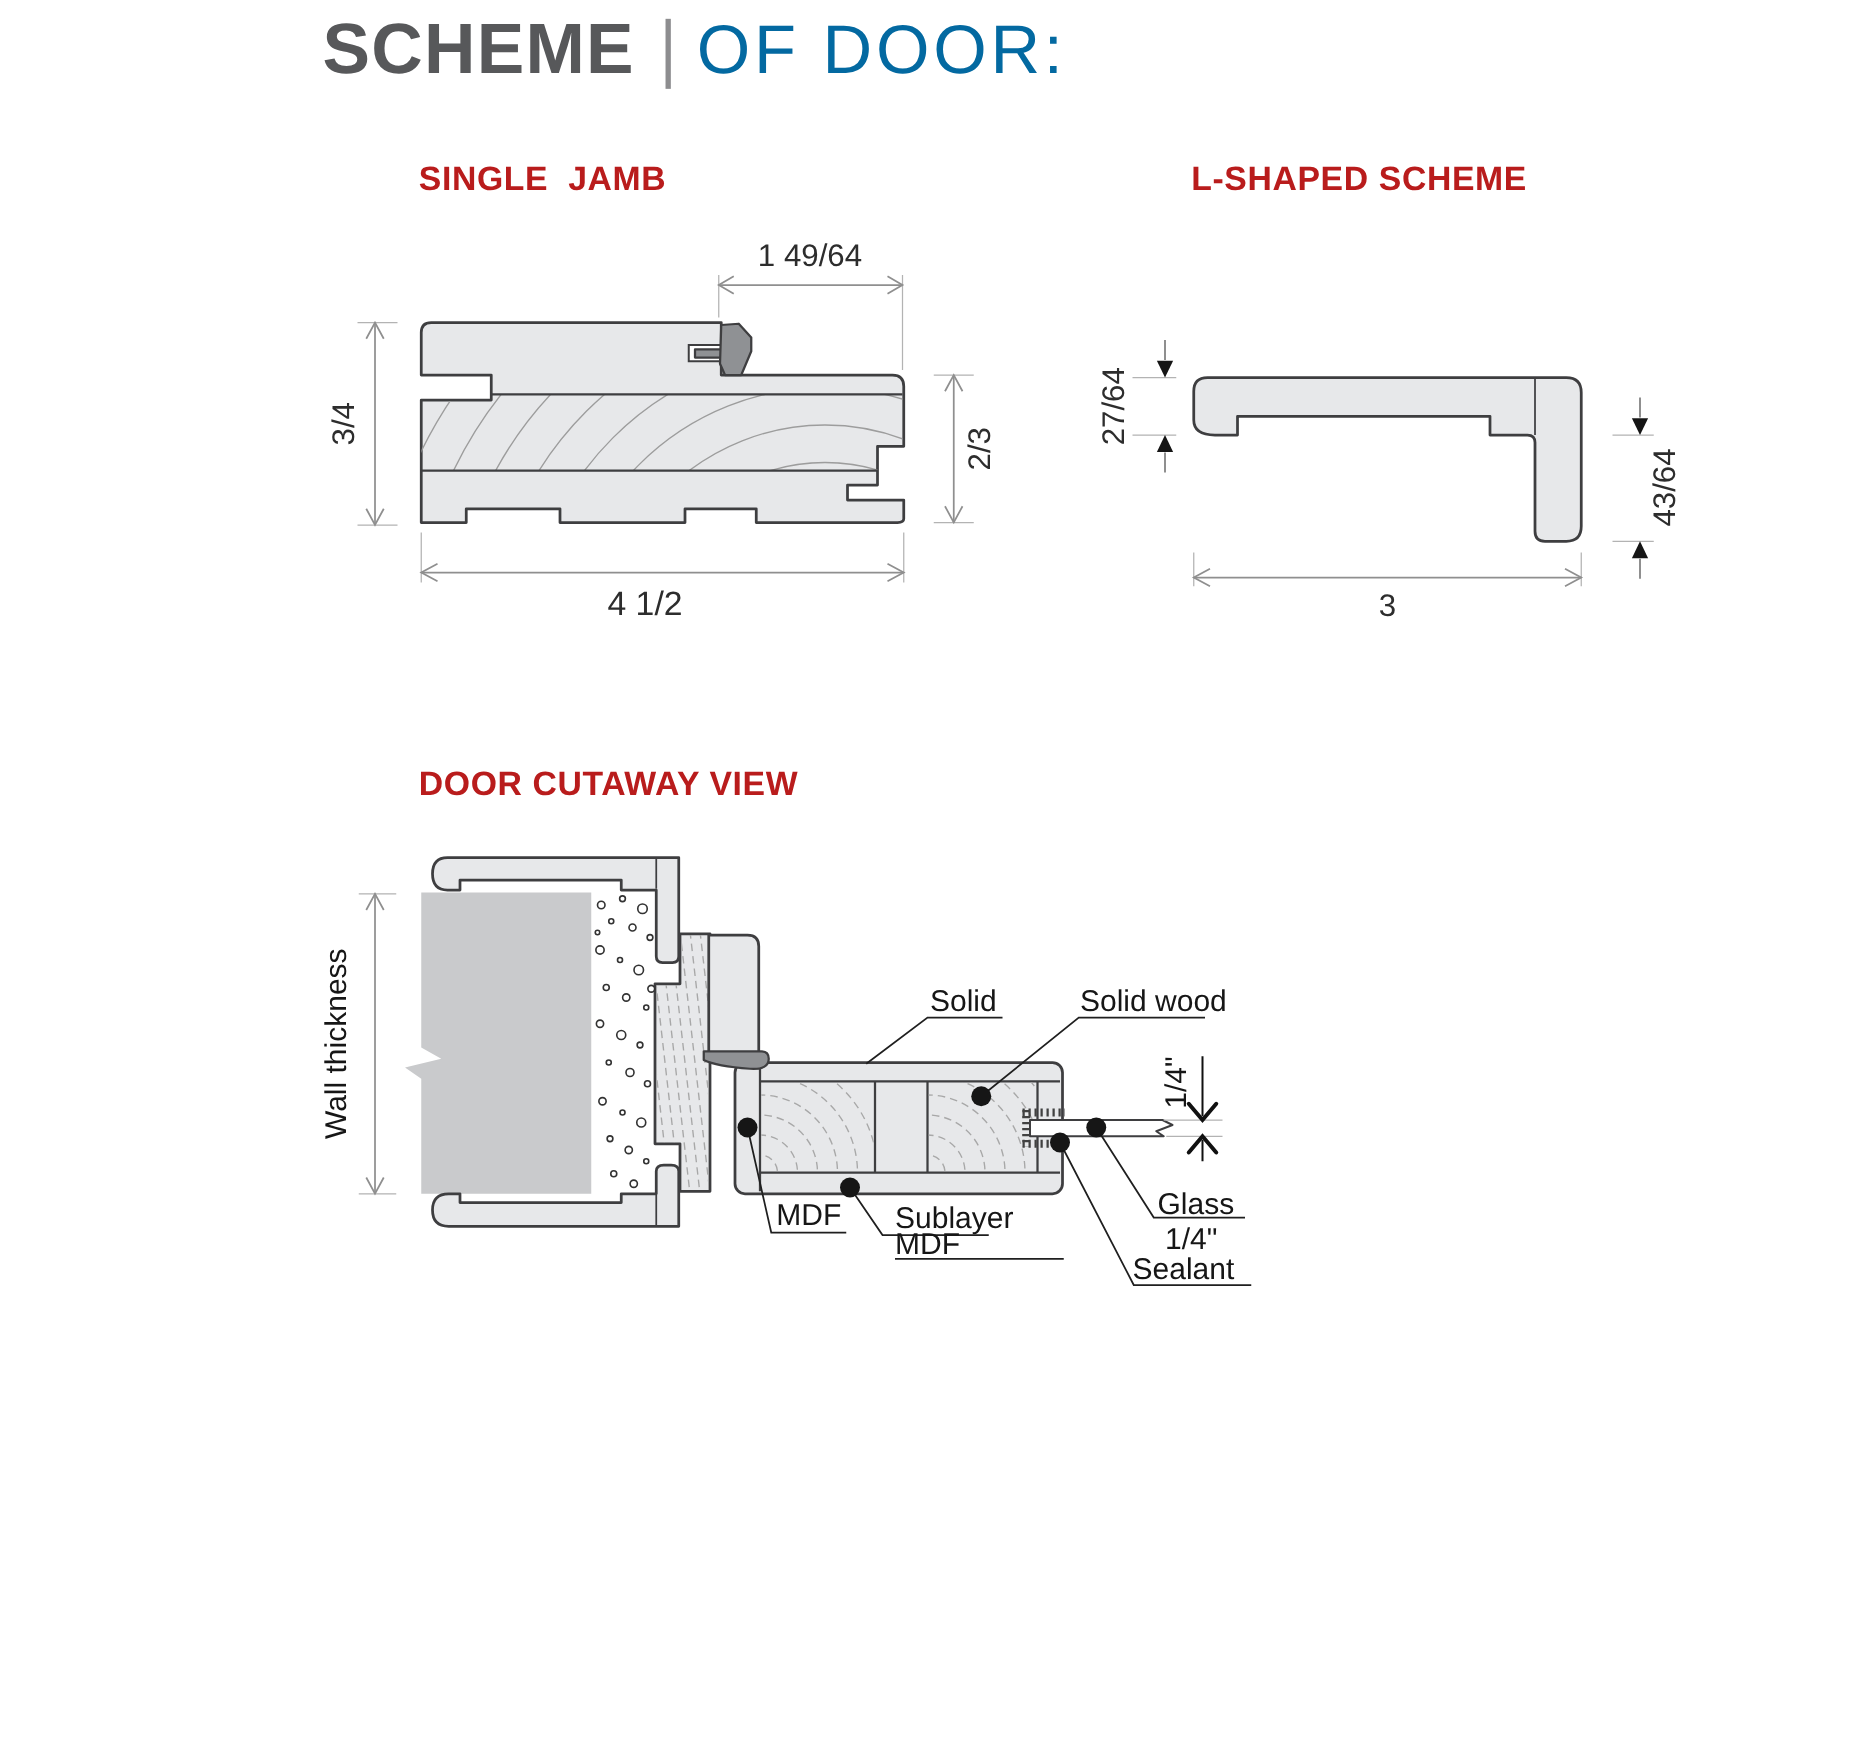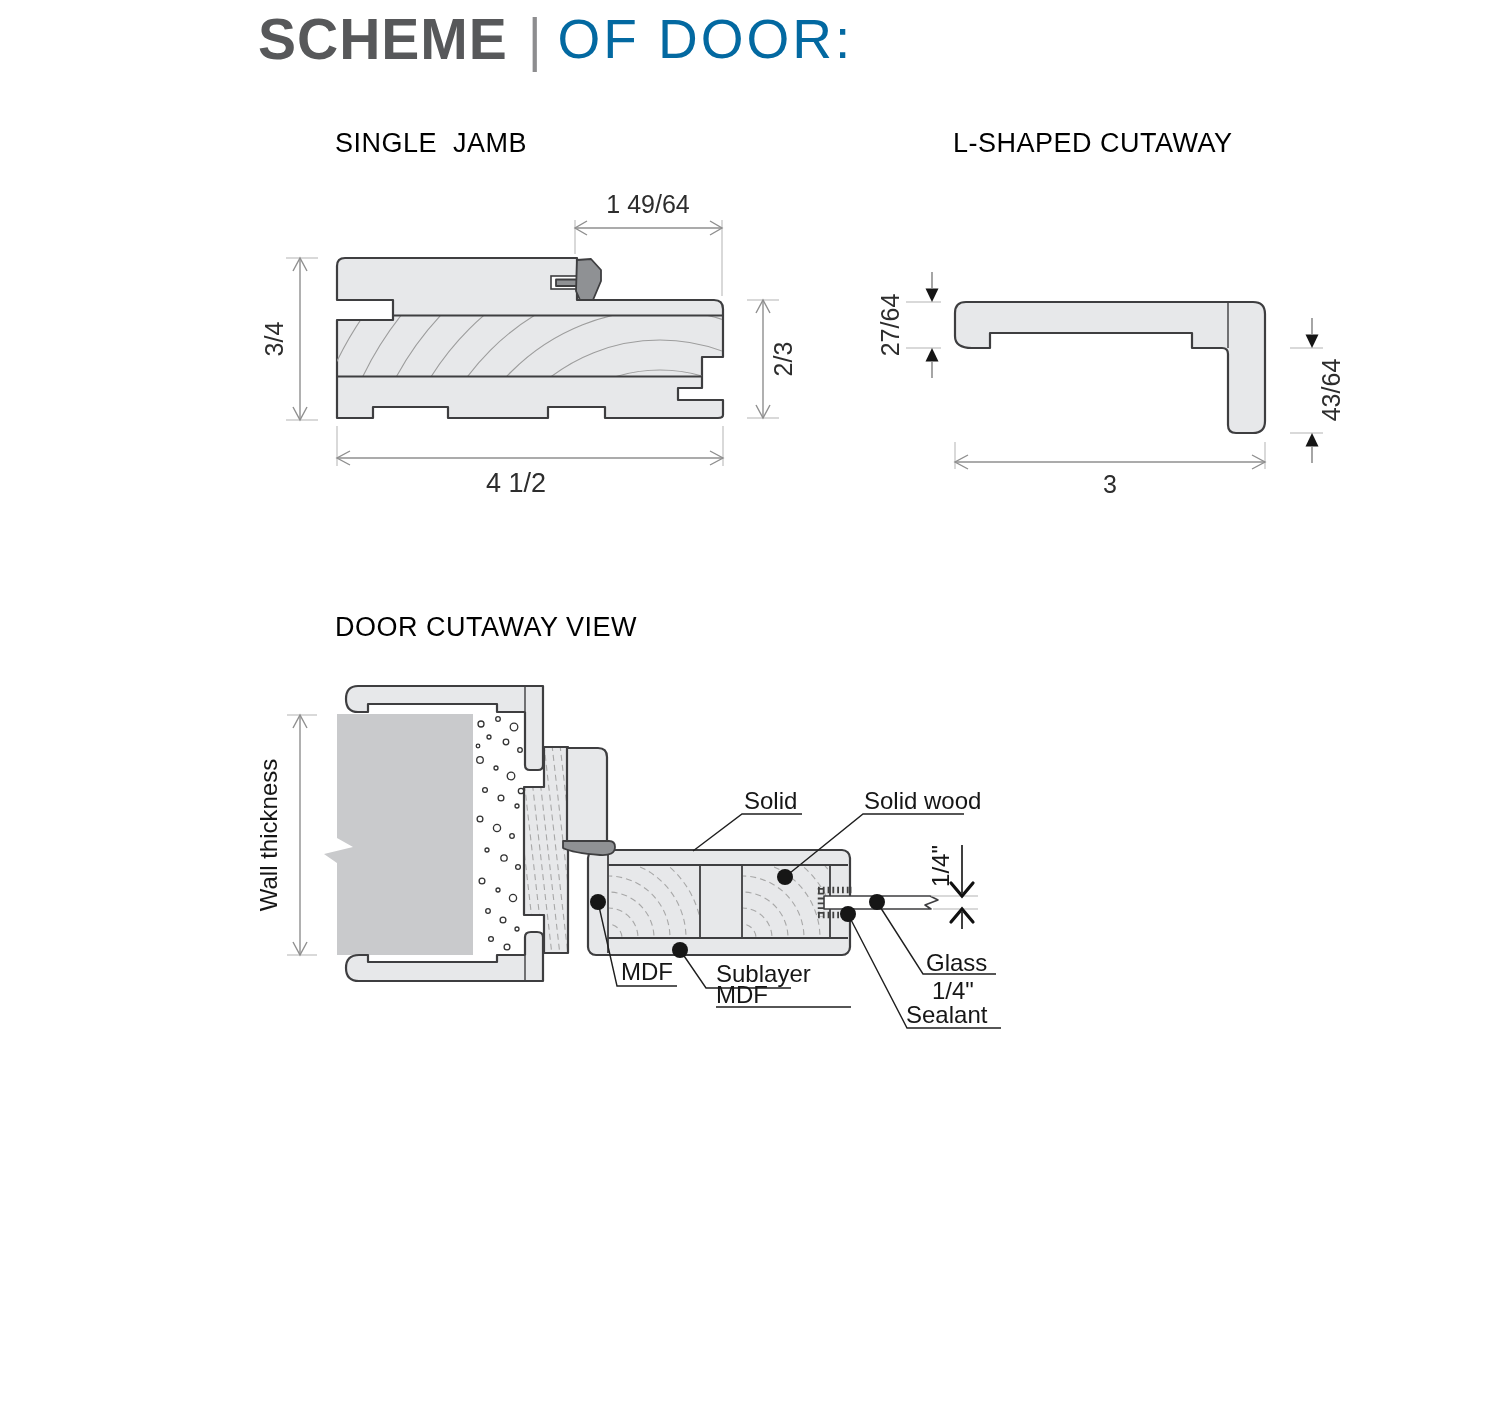--- a/index.html
+++ b/index.html
@@ -2,21 +2,21 @@
 <html><head>
 <meta charset="utf-8">
 <style>
   html,body{margin:0;padding:0;background:#ffffff;}
   .canvas{position:relative;width:1488px;height:1408px;background:#fff;overflow:hidden;
           font-family:"Liberation Sans",sans-serif;}
   .main-title{position:absolute;left:258px;top:2px;display:flex;align-items:center;height:74px;}
   .main-title .t1{font-size:57px;font-weight:800;color:#57585a;letter-spacing:1px;}
   .main-title .tbar{font-size:52px;font-weight:400;color:#8d8d8f;margin:0 16px 0 20px;transform:scaleY(1.15);}
   .main-title .t2{font-size:55px;font-weight:400;color:#0369a1;letter-spacing:3px;}
-  .sec-title{position:absolute;font-size:27px;font-weight:400;color:#000000;letter-spacing:.5px;white-space:pre;}
+  .sec-title{position:absolute;font-size:27px;font-weight:700;color:#b91c1c;letter-spacing:.5px;white-space:pre;}
   #t-jamb{left:335px;top:128px;}
   #t-casing{left:953px;top:128px;}
   #t-cutaway{left:335px;top:612px;text-align:right;}
   svg{position:absolute;left:0;top:0;}
   .outline{fill:#e7e8ea;stroke:#3e3e40;stroke-width:2.2;stroke-linejoin:round;}
   .iline{stroke:#3e3e40;stroke-width:1.8;fill:none;}
   .thinline{stroke:#3e3e40;stroke-width:1.4;fill:none;}
   .grain{stroke:#9d9d9d;stroke-width:1.1;fill:none;}
   .graind{stroke:#a8a8a8;stroke-width:1.1;fill:none;stroke-dasharray:6 4;}
   .dim{stroke:#8f8f8f;stroke-width:1.4;fill:none;}
@@ -39,21 +39,21 @@
 
 <div class="canvas">
 
   <div class="main-title">
     <span class="t1">SCHEME</span>
     <span class="tbar">|</span>
     <span class="t2">OF DOOR:</span>
   </div>
 
   <div class="sec-title" id="t-jamb">SINGLE  JAMB</div>
-  <div class="sec-title" id="t-casing">L-SHAPED CUTAWAY</div>
+  <div class="sec-title" id="t-casing">L-SHAPED SCHEME</div>
   <div class="sec-title" id="t-cutaway">DOOR CUTAWAY VIEW</div>
 
   <svg width="1488" height="1408" viewBox="0 0 1488 1408">
     <defs>
       <clipPath id="clip-band">
         <path d="M337,321 L393,321 L393,316 L722,316 L722,356 L702,356 L702,376 L337,376 Z"></path>
       </clipPath>
       <clipPath id="clip-b1">
           <rect x="609" y="866" width="90" height="71"></rect>
         </clipPath>

